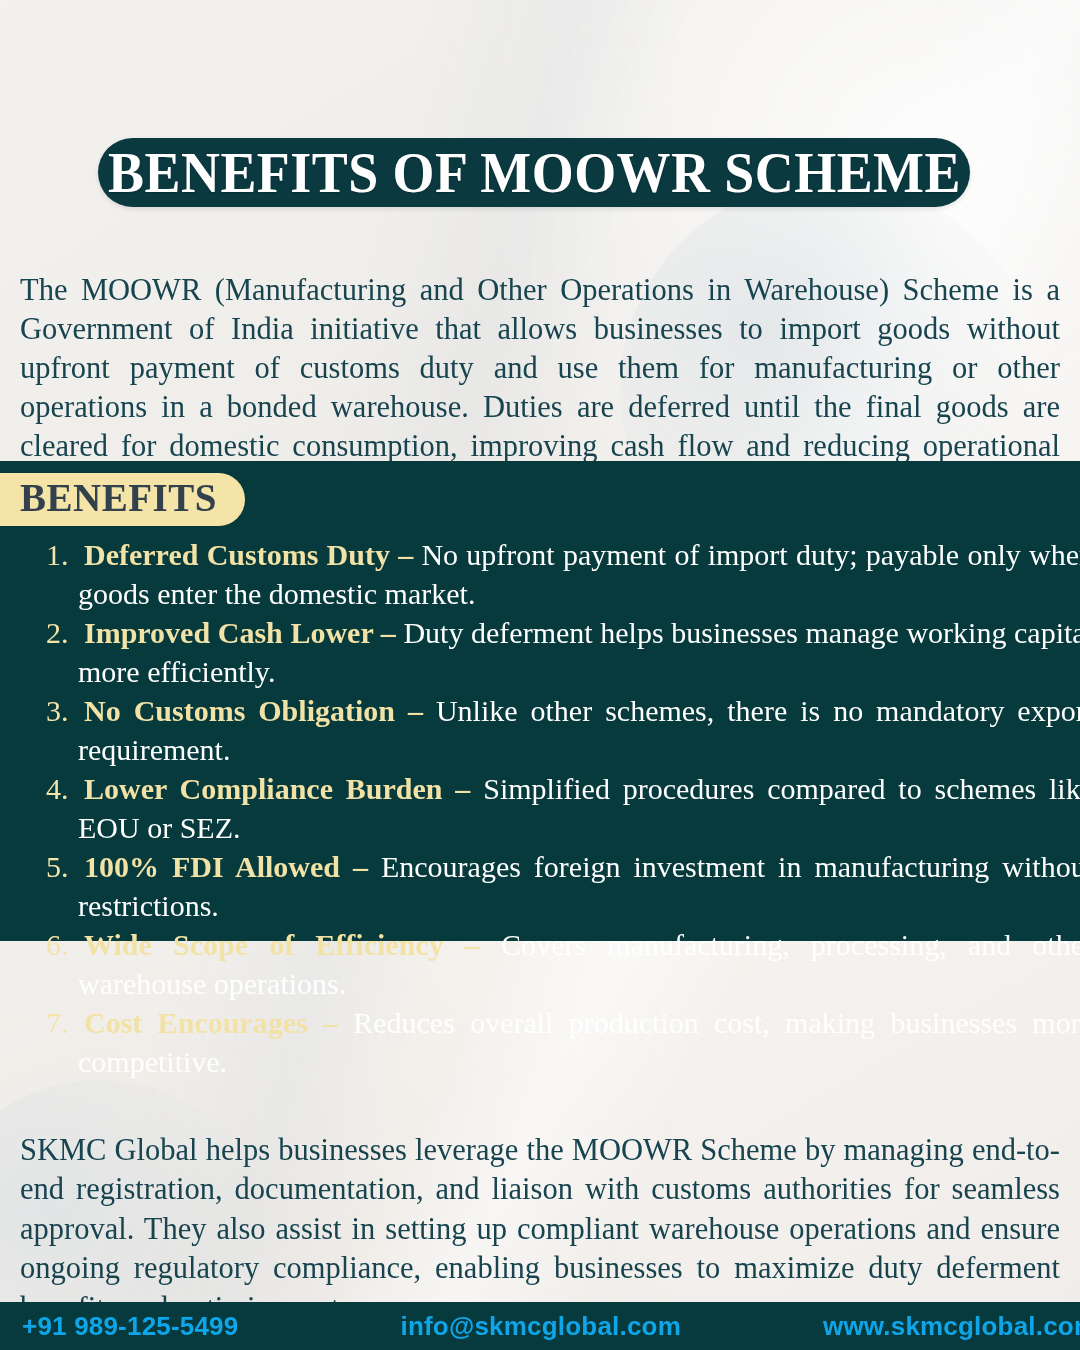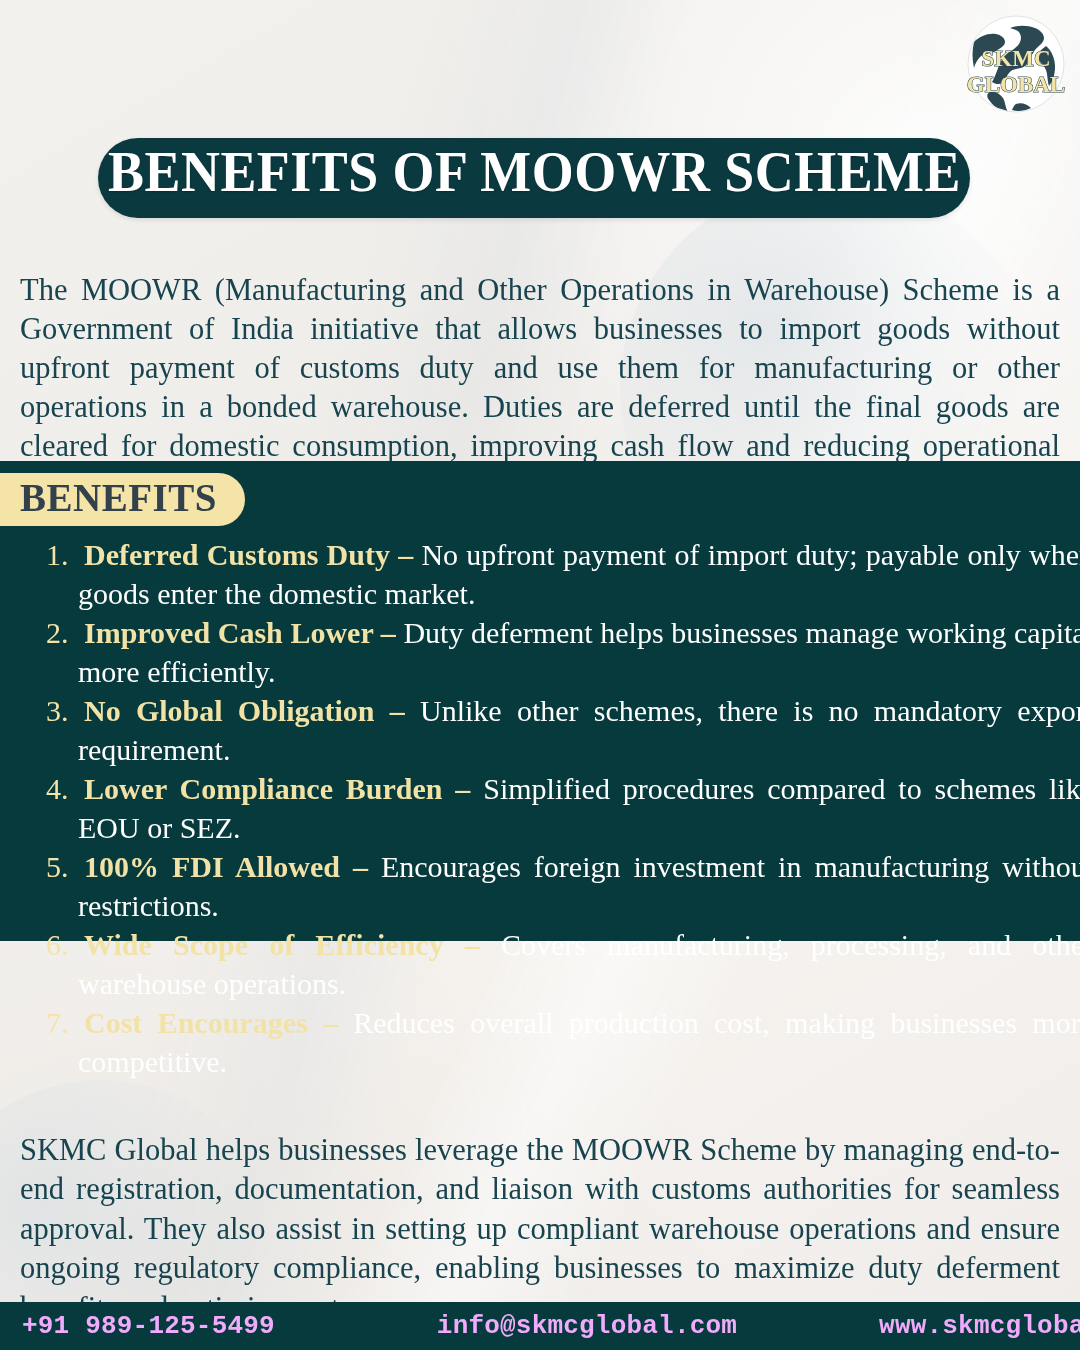--- a/index.html
+++ b/index.html
@@ -53,22 +53,23 @@
   
   .title-wrap {
     position: absolute;
     top: 138px;
     left: 98px;
     width: 872px;
   }
   .title-pill {
     background: #0a3a40;
     border-radius: 48px;
-    height: 80px;
+    height: 69px;
     display: flex;
+    align-items: center;
     justify-content: center;
     box-shadow: 0 2px 5px rgba(0,0,0,0.10);
   }
   .title-text {
     color: #ffffff;
     font-family: "Liberation Serif", serif;
     font-weight: bold;
     font-size: 58px;
     letter-spacing: 0.5px;
     transform: scaleX(0.93);
@@ -168,60 +169,40 @@
     position: absolute;
     left: 0;
     bottom: 0;
     width: 1080px;
     height: 48px;
     background: #073a3d;
     display: flex;
     align-items: center;
   }
   .footer-item {
-    color: #f0abfc;
-    font-family: Liberation Mono, monospace;
+    color: #0ea5e9;
+    font-family: Liberation Sans, sans-serif;
     font-weight: bold;
     font-size: 26px;
     letter-spacing: 0.2px;
     white-space: nowrap;
   }
   .f-phone { margin-left: 22px; }
   .f-email { margin-left: 162px; }
   .f-web   { margin-left: 142px; }
 </style>
 </head>
 <body>
 
 <div id="poster">
 
   <div class="bg-texture"></div>
   <div class="bg-blob" style="width:420px;height:420px;left:620px;top:180px;"></div>
   <div class="bg-blob" style="width:360px;height:360px;left:-80px;top:1080px;"></div>
 
-  <div class="logo">
-    <svg viewBox="0 0 112 112" xmlns="http://www.w3.org/2000/svg" aria-hidden="true">
-      <defs>
-        <clipPath id="globeClip">
-            <circle cx="56" cy="56" r="48"></circle>
-          </clipPath>
-      </defs>
-      <circle cx="56" cy="56" r="48" fill="#ffffff"></circle>
-      <g clip-path="url(#globeClip)" fill="#2c4953">
-        <path d="M14 34c6-6 14-9 22-8 5 1 9 4 9 8s-5 6-9 9c-5 3-12 2-16 6-3 3-5 7-6 11-2-9-2-18 0-26z"></path>
-        <path d="M50 20c8-3 17-3 25 0 5 2 9 6 9 10 0 5-6 8-9 12-4 5-5 12-10 16-4 3-10 2-14 5-4 3-5 9-9 12-3 2-7 1-10-1 5-8 6-18 12-25 5-6 13-8 16-15 2-4 1-10-4-12-2-1-4-1-6-2z"></path>
-        <path d="M86 38c6 5 9 13 9 21 0 7-2 14-6 19-2-6-1-13-4-18-2-4-6-6-7-10-1-5 4-9 8-12z"></path>
-        <path d="M30 84c5-1 10 2 13 6 3 5 2 11 6 15-8-1-15-6-20-13-2-3-3-6 1-8z"></path>
-        <path d="M56 96c5-2 11 0 15 4-6 3-13 4-19 2 1-2 2-5 4-6z"></path>
-      </g>
-      <circle cx="56" cy="56" r="48" fill="none" stroke="#dfe3e5" stroke-width="1"></circle>
-      <text x="56" y="58" text-anchor="middle" font-family="Liberation Serif, serif" font-size="23" font-weight="bold" fill="#f4e4a8" stroke="#2c4953" stroke-width="1.1" paint-order="stroke">SKMC</text>
-      <text x="56" y="84" text-anchor="middle" font-family="Liberation Serif, serif" font-size="23" font-weight="bold" fill="#f4e4a8" stroke="#2c4953" stroke-width="1.1" paint-order="stroke">GLOBAL</text>
-    </svg>
-  </div>
 
   <div class="title-wrap">
     <div class="title-pill">
       <span class="title-text">BENEFITS OF MOOWR SCHEME</span>
     </div>
   </div>
 
   <p class="intro">The MOOWR (Manufacturing and Other Operations in Warehouse) Scheme is a Government of India initiative that allows businesses to import goods without upfront payment of customs duty and use them for manufacturing or other operations in a bonded warehouse. Duties are deferred until the final goods are cleared for domestic consumption, improving cash flow and reducing operational costs.</p>
 
   <section class="panel">
@@ -231,21 +212,21 @@
     </div>
 
     <ol class="benefit-list">
       <li>
         <span class="b-head">Deferred Customs Duty –</span><span class="b-body"> No upfront payment of import duty; payable only when goods enter the domestic market.</span>
       </li>
       <li>
         <span class="b-head">Improved Cash Lower –</span><span class="b-body"> Duty deferment helps businesses manage working capital more efficiently.</span>
       </li>
       <li>
-        <span class="b-head">No Global Obligation –</span><span class="b-body"> Unlike other schemes, there is no mandatory export requirement.</span>
+        <span class="b-head">No Customs Obligation –</span><span class="b-body"> Unlike other schemes, there is no mandatory export requirement.</span>
       </li>
       <li>
         <span class="b-head">Lower Compliance Burden –</span><span class="b-body"> Simplified procedures compared to schemes like EOU or SEZ.</span>
       </li>
       <li>
         <span class="b-head">100% FDI Allowed –</span><span class="b-body"> Encourages foreign investment in manufacturing without restrictions.</span>
       </li>
       <li>
         <span class="b-head">Wide Scope of Efficiency –</span><span class="b-body"> Covers manufacturing, processing, and other warehouse operations.</span>
       </li>

